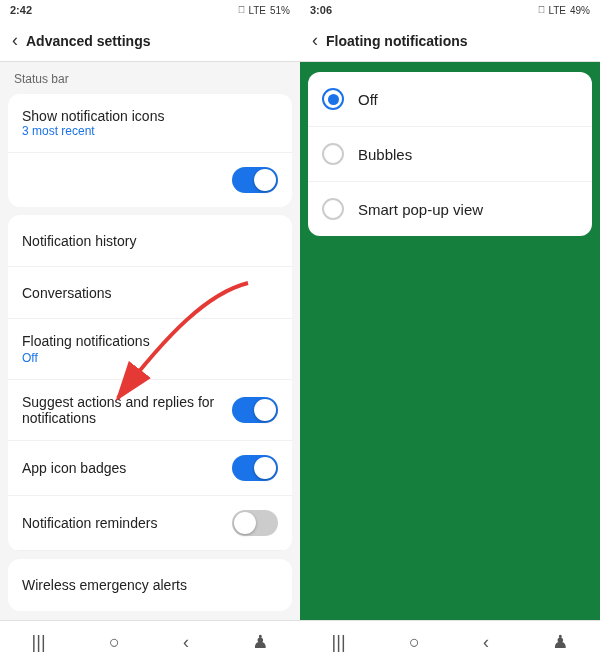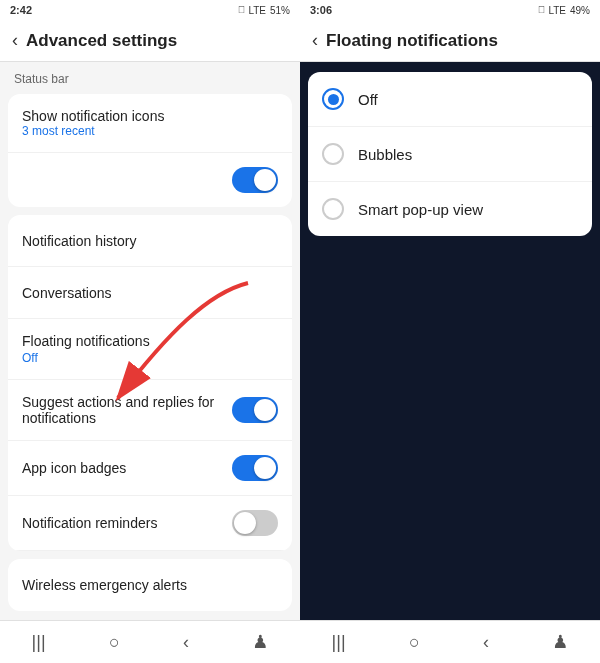--- a/index.html
+++ b/index.html
@@ -43,21 +43,21 @@
       border-bottom: 1px solid #e0e0e0;
     }
 
     .back-arrow {
       font-size: 18px;
       color: #333;
       cursor: pointer;
     }
 
     .top-bar-title {
-      font-size: 17px;
+      font-size: 14px;
       font-weight: 600;
       color: #222;
     }
 
     .section-label {
       padding: 10px 14px 4px;
       font-size: 12px;
       color: #666;
       background: #f5f5f5;
     }
@@ -146,21 +146,21 @@
     .nav-icon {
       font-size: 18px;
       color: #555;
       cursor: pointer;
     }
 
     
     .right-panel {
       width: 300px;
       height: 663px;
-      background: #0f172a;
+      background: #15803d;
       display: flex;
       flex-direction: column;
     }
 
     .radio-option {
       background: #fff;
       border-radius: 12px;
       margin: 4px 8px;
       overflow: hidden;
     }

